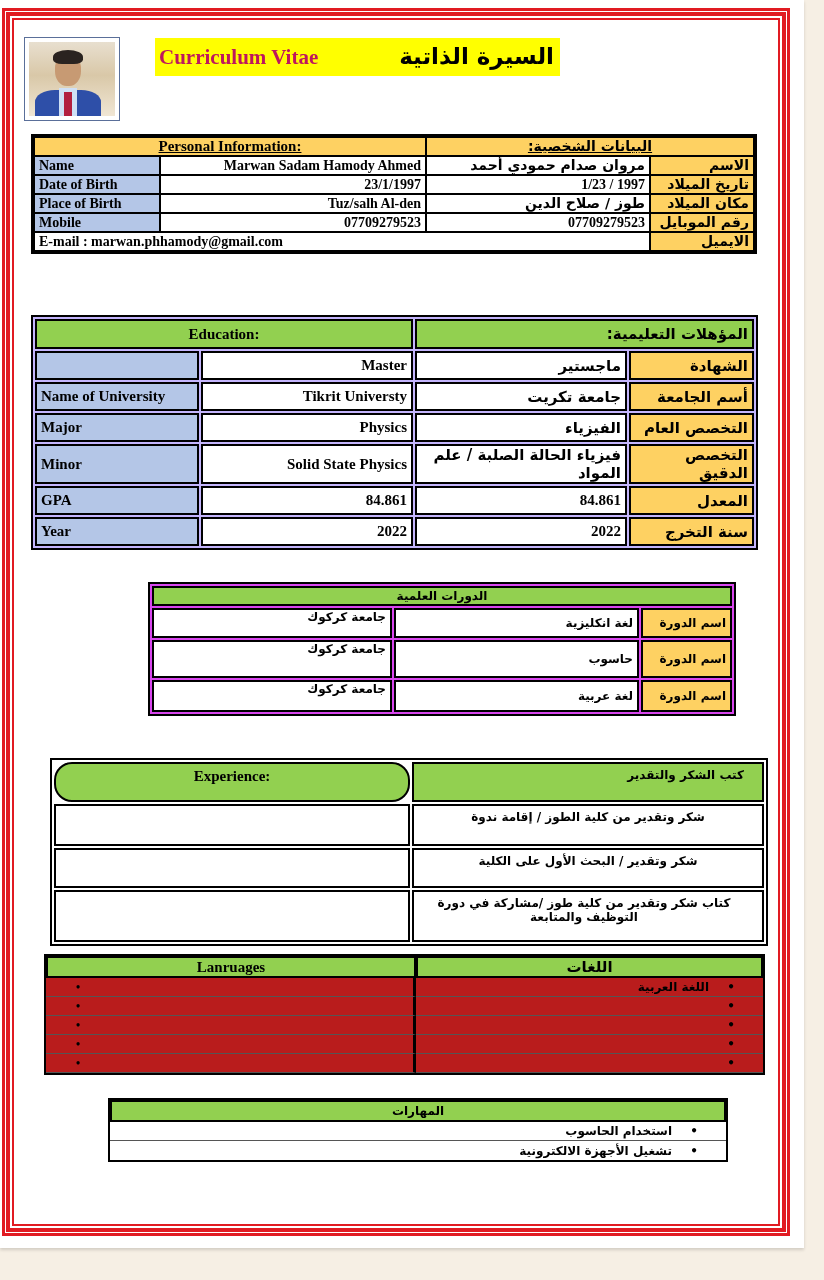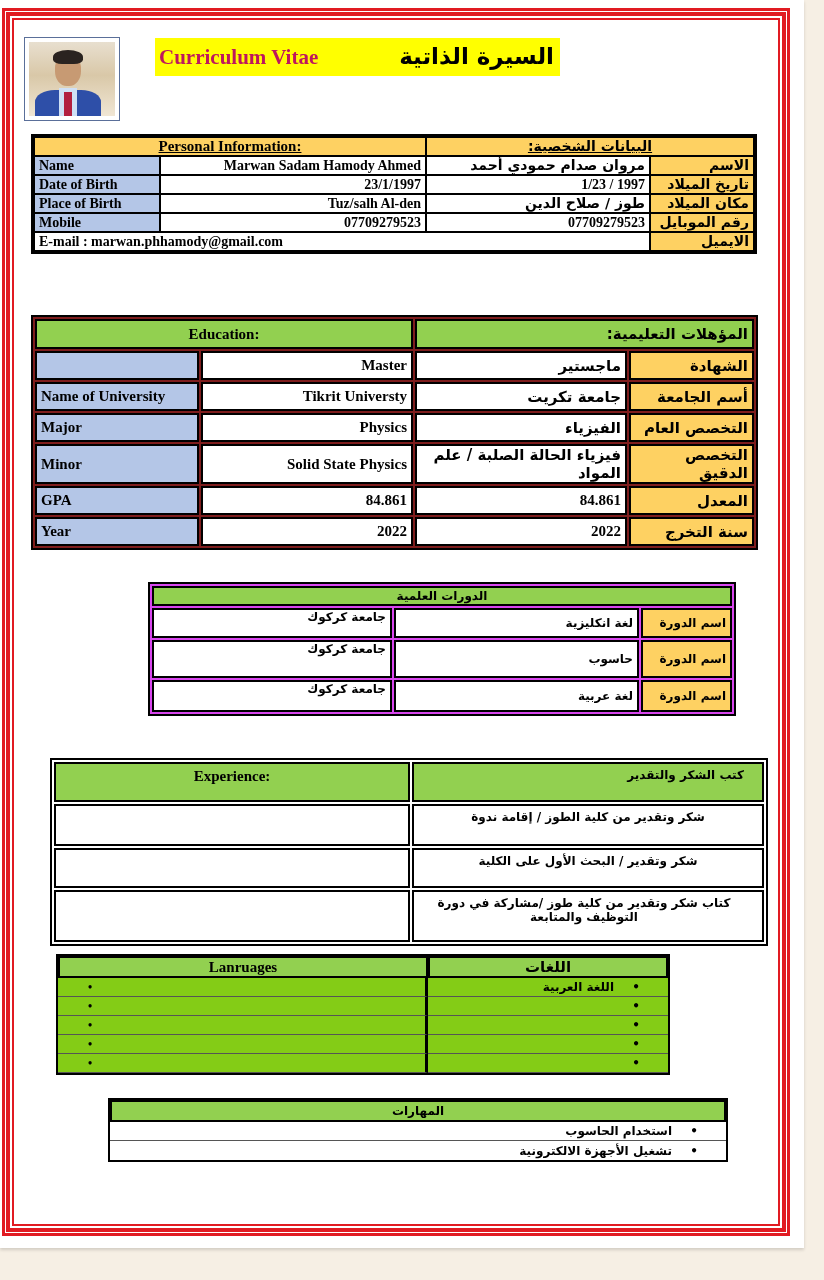--- a/index.html
+++ b/index.html
@@ -20,30 +20,30 @@
   .title-ar{position:absolute;right:6px;top:5px;font-size:23px;font-weight:bold;color:#000;font-family:"DejaVu Sans",sans-serif;direction:rtl;}
   table{border-collapse:separate;border-spacing:2px;position:absolute;}
   td{font-weight:bold;padding:0 4px;box-sizing:border-box;}
   .pi{left:31px;top:134px;width:726px;background:#000;border-spacing:0;border:3px solid #000;}
   .pi td{border:1px solid #000;height:19px;font-size:14px;line-height:17px;}
   .pi .hdr{background:#fed162;}
   .lbl-blue{background:#b4c6e7;}
   .lbl-gold{background:#fed162;}
   .val{background:#fff;}
   .ar{direction:rtl;text-align:right;font-family:"DejaVu Sans",sans-serif;font-size:12px;font-weight:bold;}
-  .edu{left:31px;top:315px;width:727px;background:#7f1d1d;border:2px solid #000;border-spacing:2px;}
+  .edu{left:31px;top:315px;width:727px;background:#c4b5fd;border:2px solid #000;border-spacing:2px;}
   .edu td{border:2px solid #000;height:29px;font-size:15px;}
   .edu .hdr{background:#92d050;height:30px;}
   .crs{left:148px;top:582px;width:588px;background:#d946ef;border:2px solid #000;border-spacing:2px;}
   .crs td{border:2px solid #000;font-size:12px;}
   .crs .hdr{background:#92d050;height:20px;}
   .exp{left:50px;top:758px;width:718px;background:#fff;border:2px solid #000;border-spacing:2px;}
   .exp td{border:2px solid #000;font-size:12px;vertical-align:top;}
   .exp .hdr{background:#92d050;height:40px;}
-  .lang{left:56px;top:954px;width:614px;background:#84cc16;border:2px solid #000;border-spacing:0;}
+  .lang{left:44px;top:954px;width:721px;background:#b91c1c;border:2px solid #000;border-spacing:0;}
   .lang td{border-bottom:1px solid #555;height:19px;font-size:12px;}
   .lang .hdr{background:#92d050;height:22px;border:2px solid #000;font-size:15px;}
   .lang .sep{border-right:3px solid #000;}
   .skl{left:108px;top:1098px;width:620px;background:#fff;border:2px solid #000;border-spacing:0;}
   .skl td{border-bottom:1px solid #555;height:19px;font-size:12px;}
   .skl .hdr{background:#92d050;height:22px;border:2px solid #000;}
   .c{text-align:center;}
   .r{text-align:right;}
   .l{text-align:left;}
   .u{text-decoration:underline;text-align:center;}
@@ -173,21 +173,21 @@
       <td class="val ar" style="vertical-align:top;">جامعة كركوك</td>
       <td class="val ar">لغة عربية</td>
       <td class="lbl-gold ar">اسم الدورة</td>
     </tr>
   </tbody>
     </table>
 
   <table class="exp">
     <tbody>
         <tr>
-      <td class="hdr c" style="width:356px;font-size:15px;padding-top:4px;">Experience:</td>
+      <td class="hdr c" style="width:356px;font-size:15px;padding-top:4px;border-radius:18px;">Experience:</td>
       <td class="hdr ar" style="padding-top:4px;padding-right:18px;">كتب الشكر والتقدير</td>
     </tr>
     <tr style="height:42px;">
       <td class="val"></td>
       <td class="val ar c" style="padding-top:4px;">شكر وتقدير من كلية الطوز / إقامة ندوة</td>
     </tr>
     <tr style="height:40px;">
       <td class="val"></td>
       <td class="val ar c" style="padding-top:4px;">شكر وتقدير / البحث الأول على الكلية</td>
     </tr>

